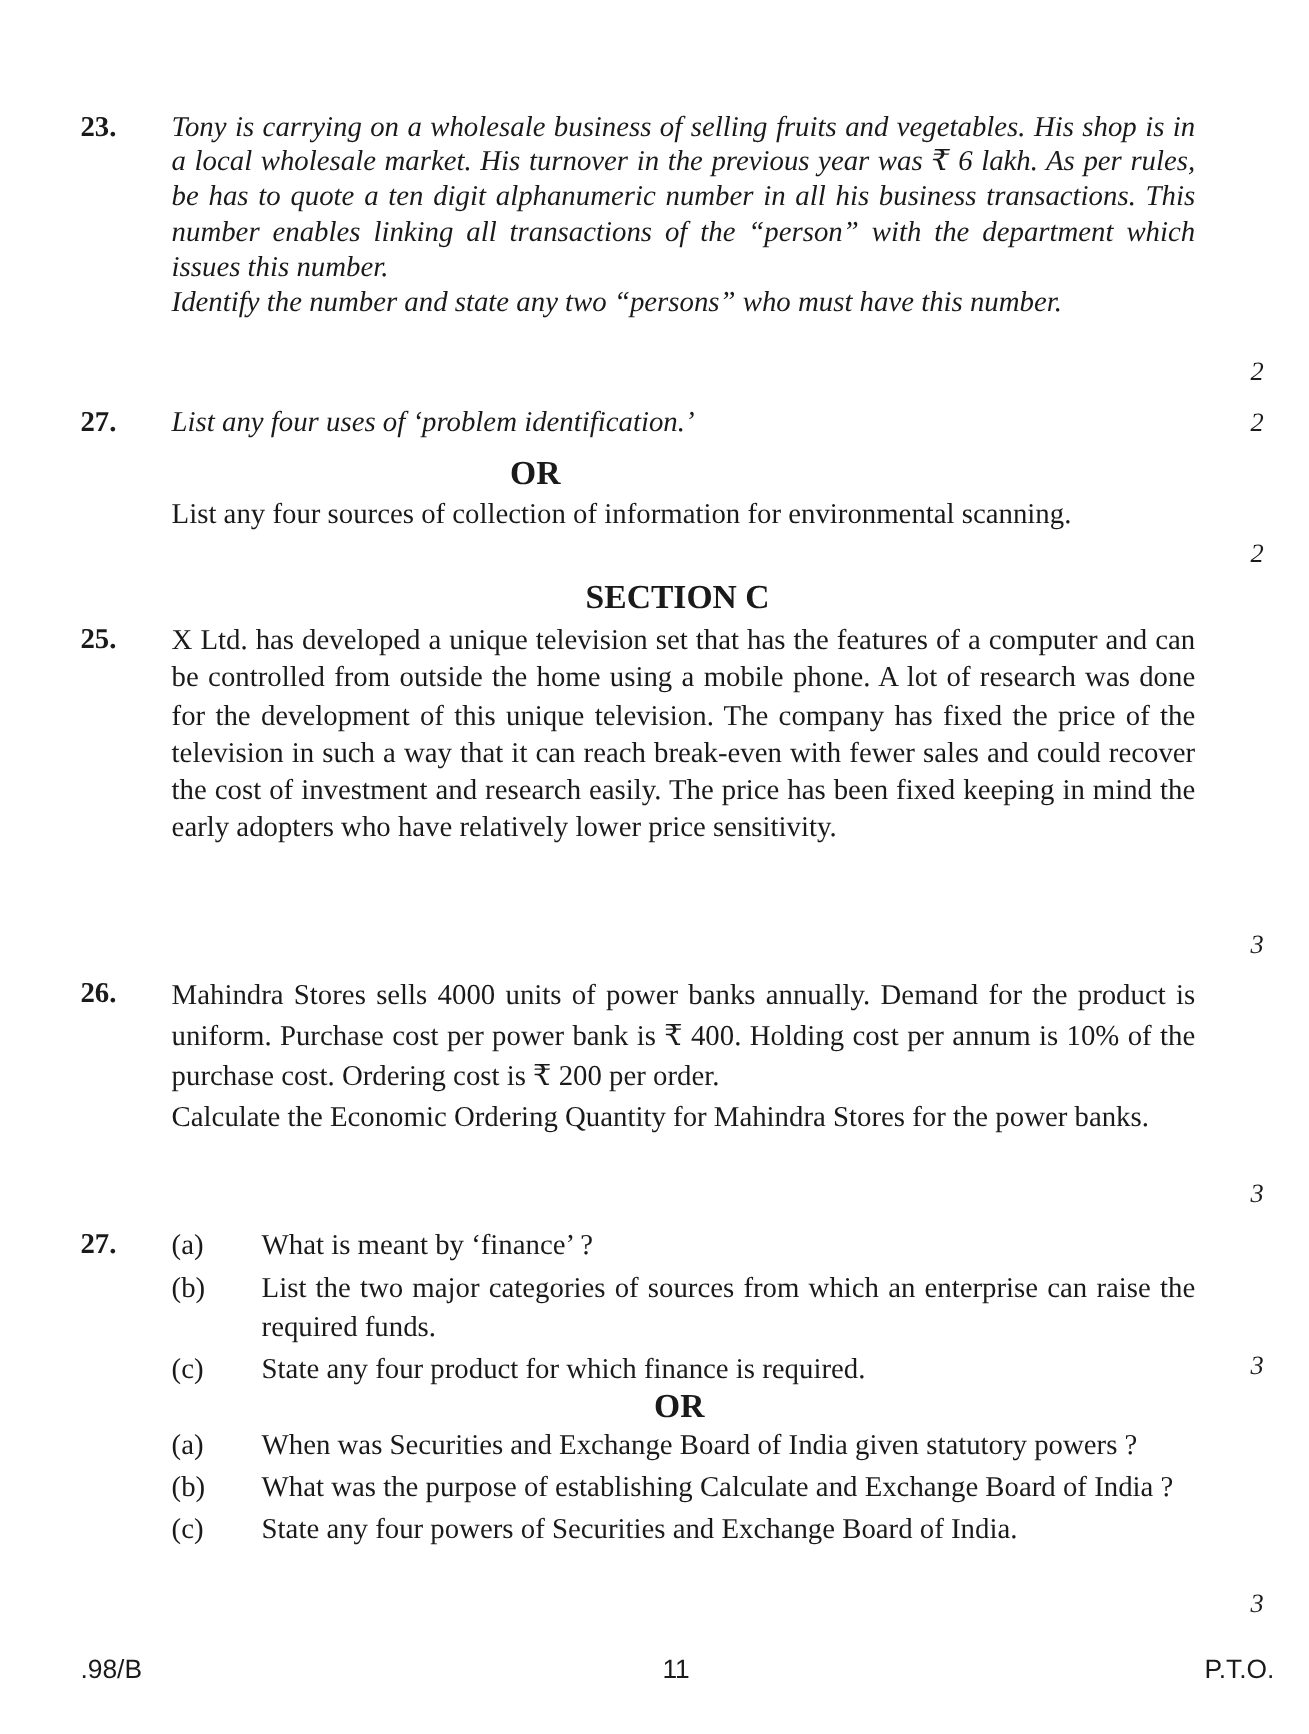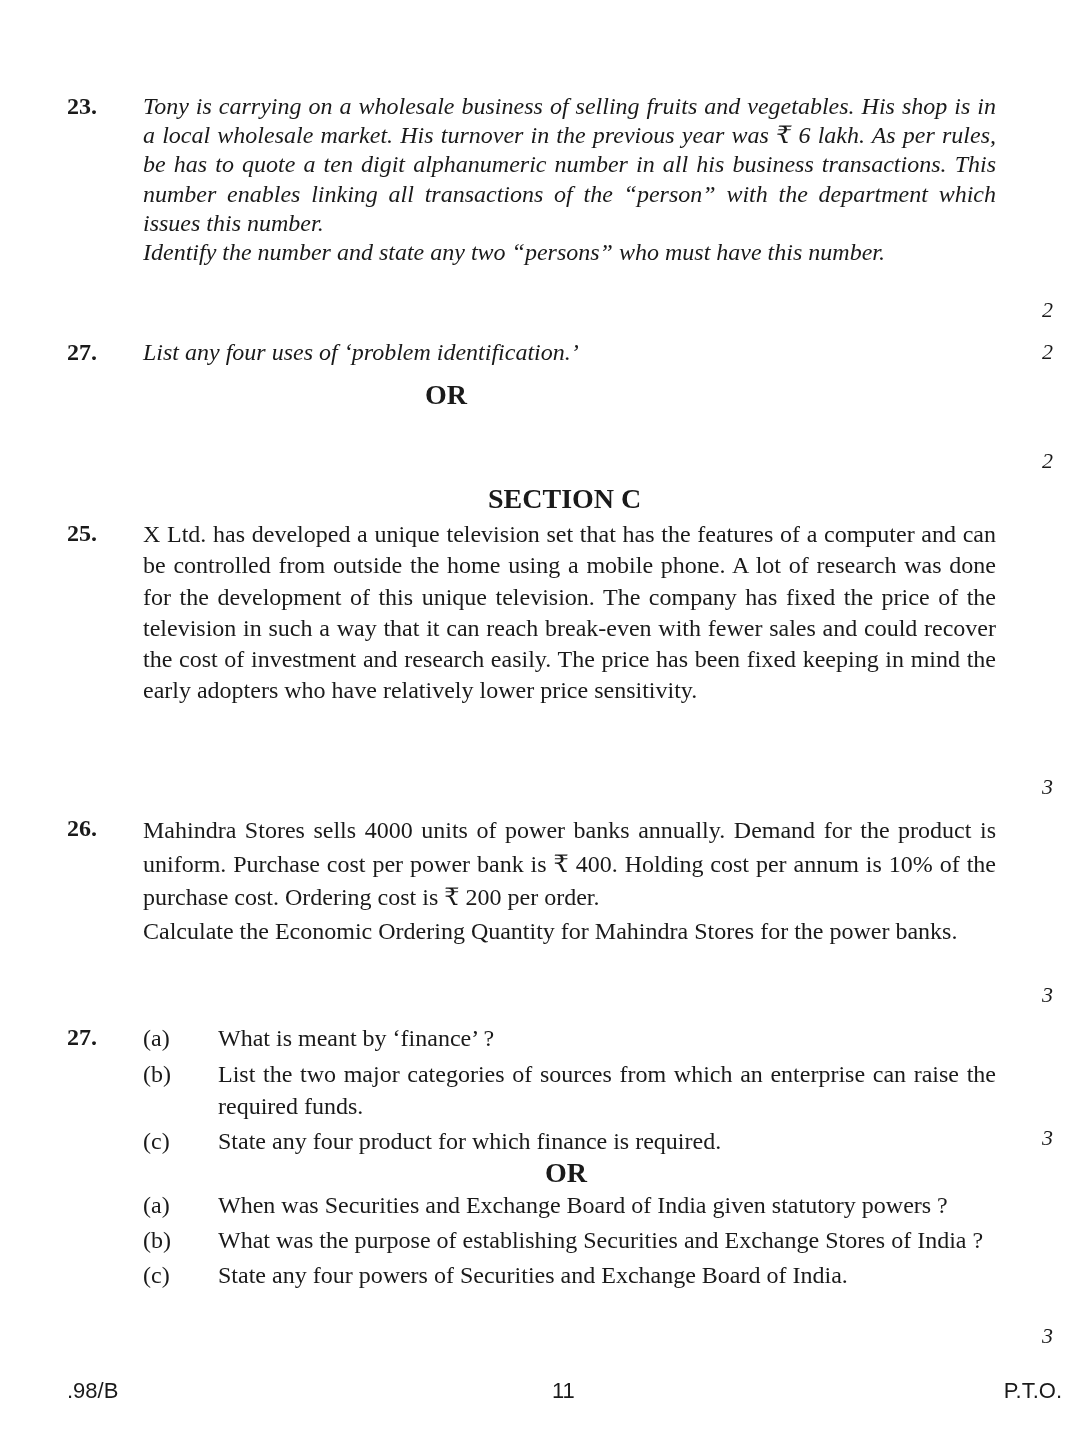--- a/index.html
+++ b/index.html
@@ -33,20 +33,23 @@
 
   <div class="q" style="top:338px;">
     <span class="qnum">27.</span>
     <div class="qbody" style="line-height:29px;font-style:italic;">
       <p>List any four uses of ‘problem identification.’</p>
     </div>
     <span class="marks" style="top:1px;">2</span>
   </div>
   <div class="center" style="top:379px; left:408px;">OR</div>
   <div class="q" style="top:412px;">
+    <div class="qbody" style="line-height:34px;">
+      <p>List any four sources of collection of information for environmental scanning.</p>
+    </div>
     <span class="marks" style="top:36px;">2</span>
   </div>
 
   <div class="center" style="top:483px; left:471px;">SECTION C</div>
 
   <div class="q" style="top:519px;">
     <span class="qnum">25.</span>
     <div class="qbody" style="line-height:31.3px;">
       <p>X Ltd. has developed a unique television set that has the features of a computer and can be controlled from outside the home using a mobile phone. A lot of research was done for the development of this unique television. The company has fixed the price of the television in such a way that it can reach break-even with fewer sales and could recover the cost of investment and research easily. The price has been fixed keeping in mind the early adopters who have relatively lower price sensitivity.</p>
     </div>
@@ -79,21 +82,21 @@
     <span class="marks" style="top:102px;">3</span>
   </div>
   <div class="center" style="top:1157px; left:528px;">OR</div>
   <div class="q" style="top:1189px;">
     <div class="sub" style="line-height:32px;">
       <span class="lbl">(a)</span>
       <div class="txt">When was Securities and Exchange Board of India given statutory powers ?</div>
     </div>
     <div class="sub" style="line-height:32px; margin-top:3px;">
       <span class="lbl">(b)</span>
-      <div class="txt">What was the purpose of establishing Securities and Exchange Stores of India ?</div>
+      <div class="txt">What was the purpose of establishing Calculate and Exchange Board of India ?</div>
     </div>
     <div class="sub" style="line-height:32px; margin-top:3px;">
       <span class="lbl">(c)</span>
       <div class="txt">State any four powers of Securities and Exchange Board of India.</div>
     </div>
     <span class="marks" style="top:134px;">3</span>
   </div>
 
   <div class="footer" style="left:50px;text-align:right;">.98/B</div>
   <div class="footer" style="left:535px;">11</div>

